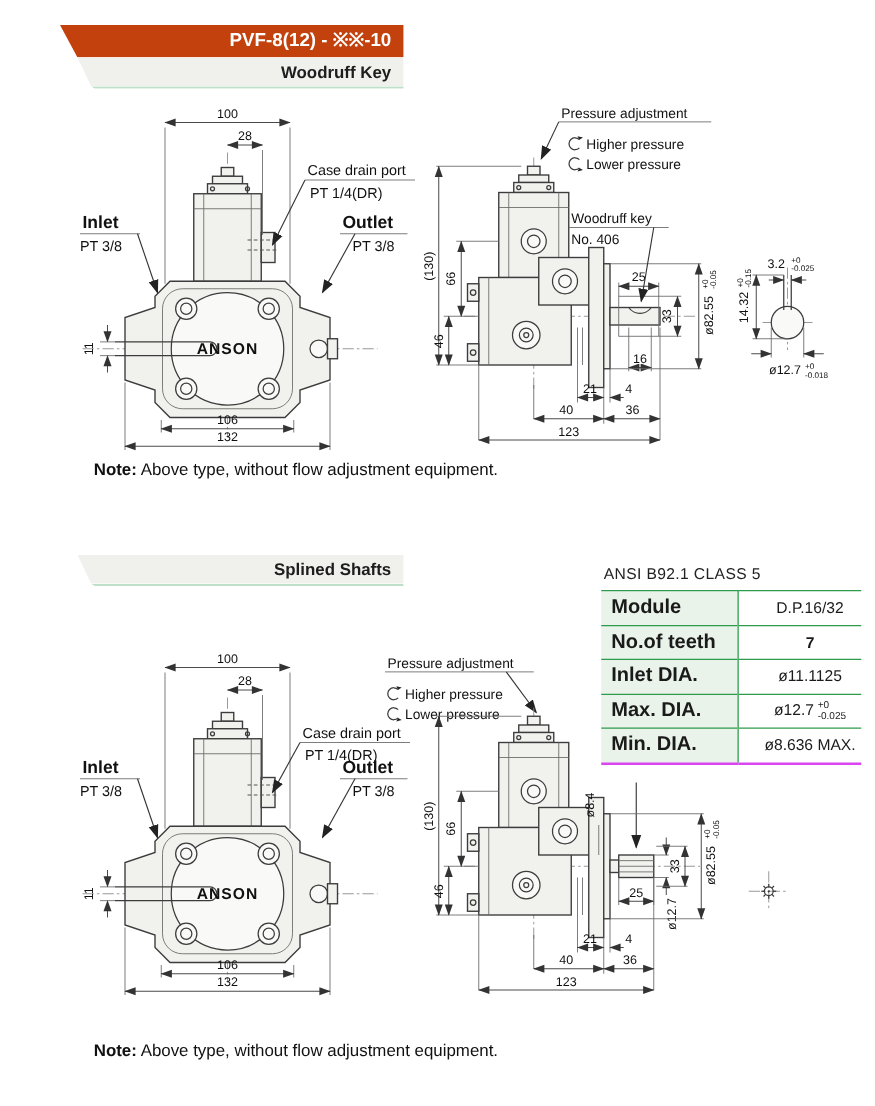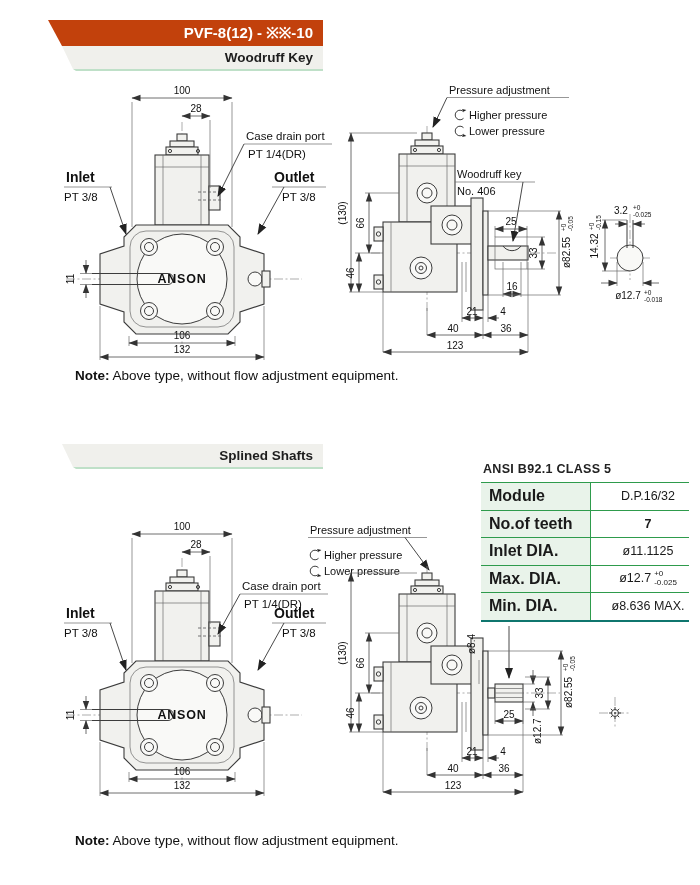--- a/index.html
+++ b/index.html
@@ -15,24 +15,24 @@
       clip-path:polygon(20px 0,100% 0,100% 100%,31px 100%);
       color:#1d1d1d;font-weight:bold;font-size:13.5px;line-height:23px;
       text-align:right;padding-right:10px;box-sizing:border-box;}
   .banner .underline{height:2px;background:#bfe0c8;
       clip-path:polygon(31px 0,100% 0,100% 100%,34px 100%);}
   
   .note{position:absolute;left:75px;font-size:13.5px;color:#111;}
   .note b{font-weight:bold;}
   
   .spec{position:absolute;left:481px;top:448px;width:208px;}
-  .spec-title{font-size:12.5px;color:#222;margin:14px 0 6px 2px;letter-spacing:.3px;font-weight:bold;}
+  .spec-title{font-size:12.5px;color:#222;margin:4px 0 6px 2px;letter-spacing:.3px;}
   .spec table{border-collapse:collapse;width:100%;}
   .spec td{height:24.5px;border-top:1.5px solid #2e9b4c;}
-  .spec tr:last-child td{border-bottom:2px solid #0f766e;}
+  .spec tr:last-child td{border-bottom:2px solid #d946ef;}
   .spec td.l{background:#e9f3ea;font-weight:bold;font-size:16px;
              padding-left:8px;width:100px;border-right:1.5px solid #2e9b4c;}
   .spec td.v{text-align:center;font-size:12.5px;padding-left:17px;}
   .spec .teeth{font-weight:bold;font-size:15px;}
   .tolstack{display:inline-flex;flex-direction:column;font-size:8px;
             line-height:8.5px;vertical-align:middle;margin-left:3px;text-align:left;}
   
   svg{position:absolute;overflow:visible;}
   .ol {stroke:#3c3c3c;stroke-width:1.1;fill:#f1f1ee;}
   .ol2{stroke:#3c3c3c;stroke-width:1;fill:#f9f9f7;}

